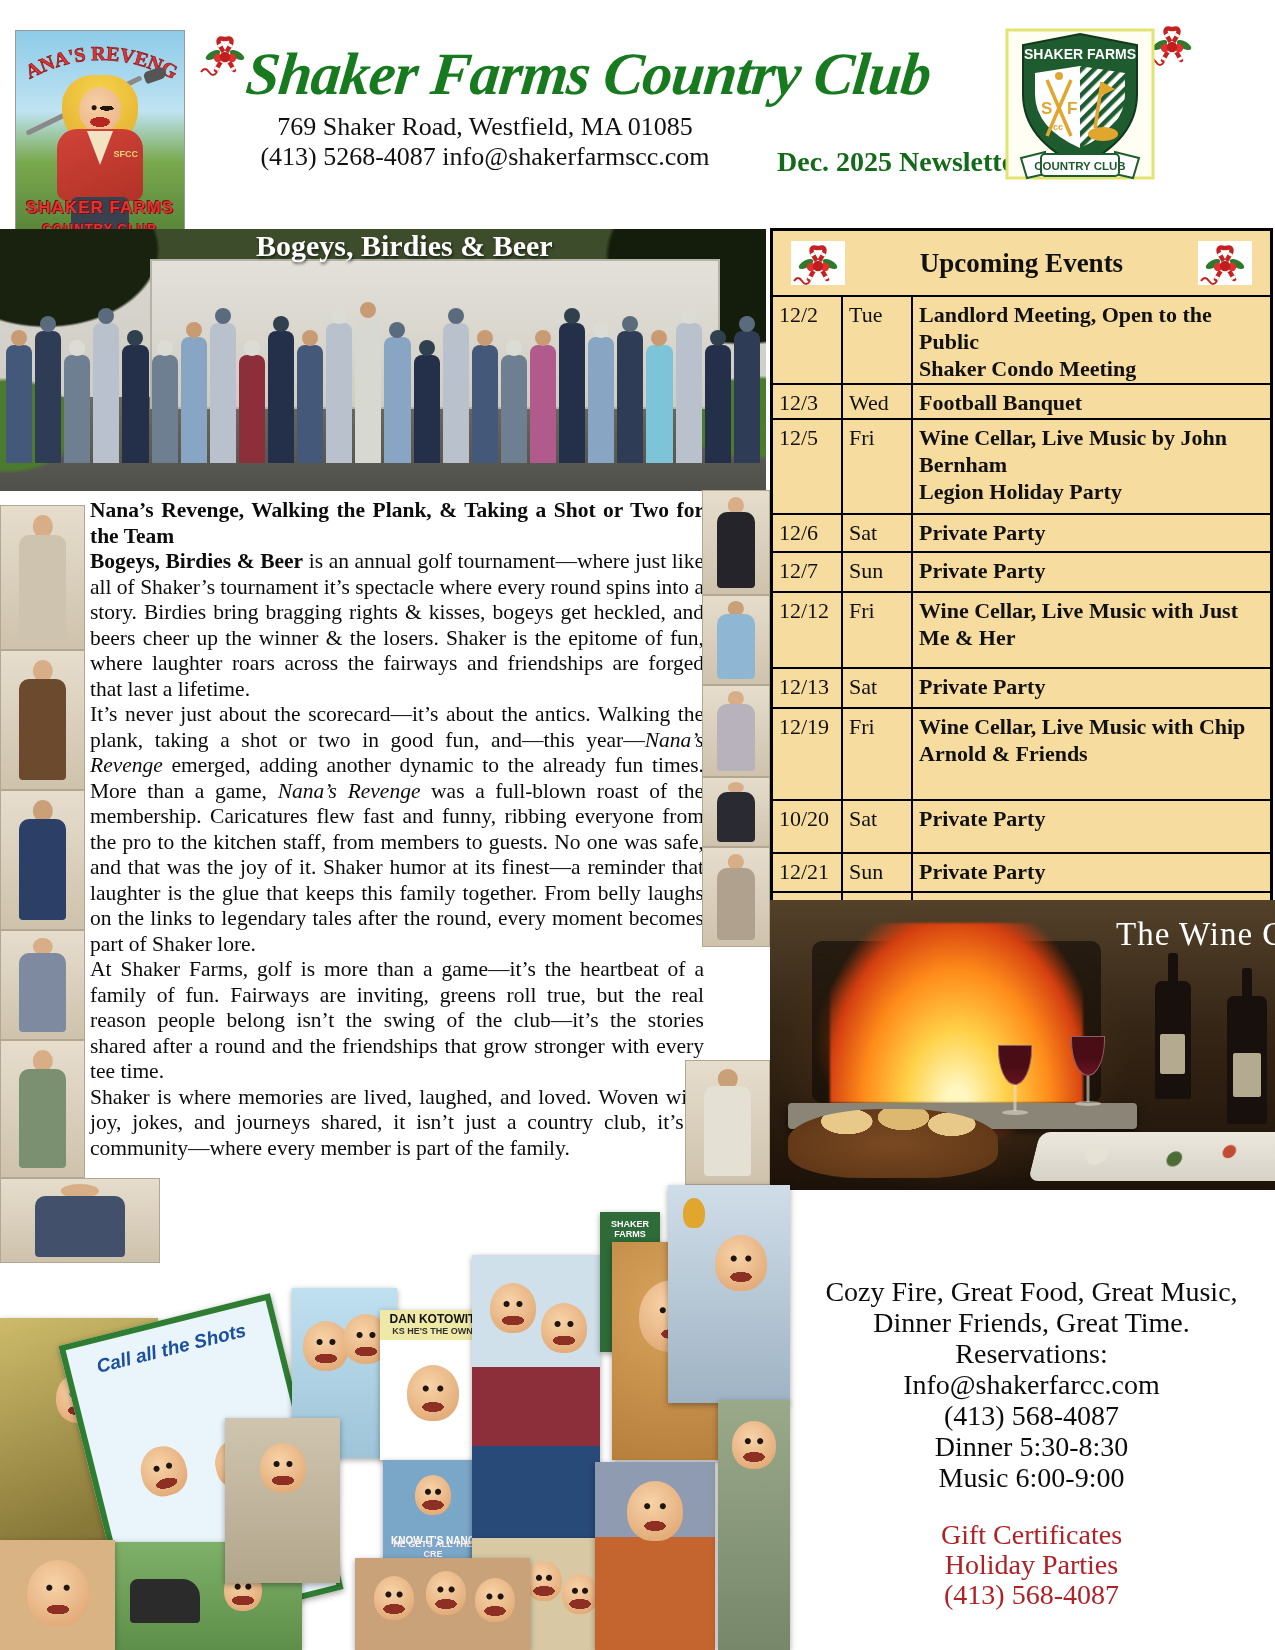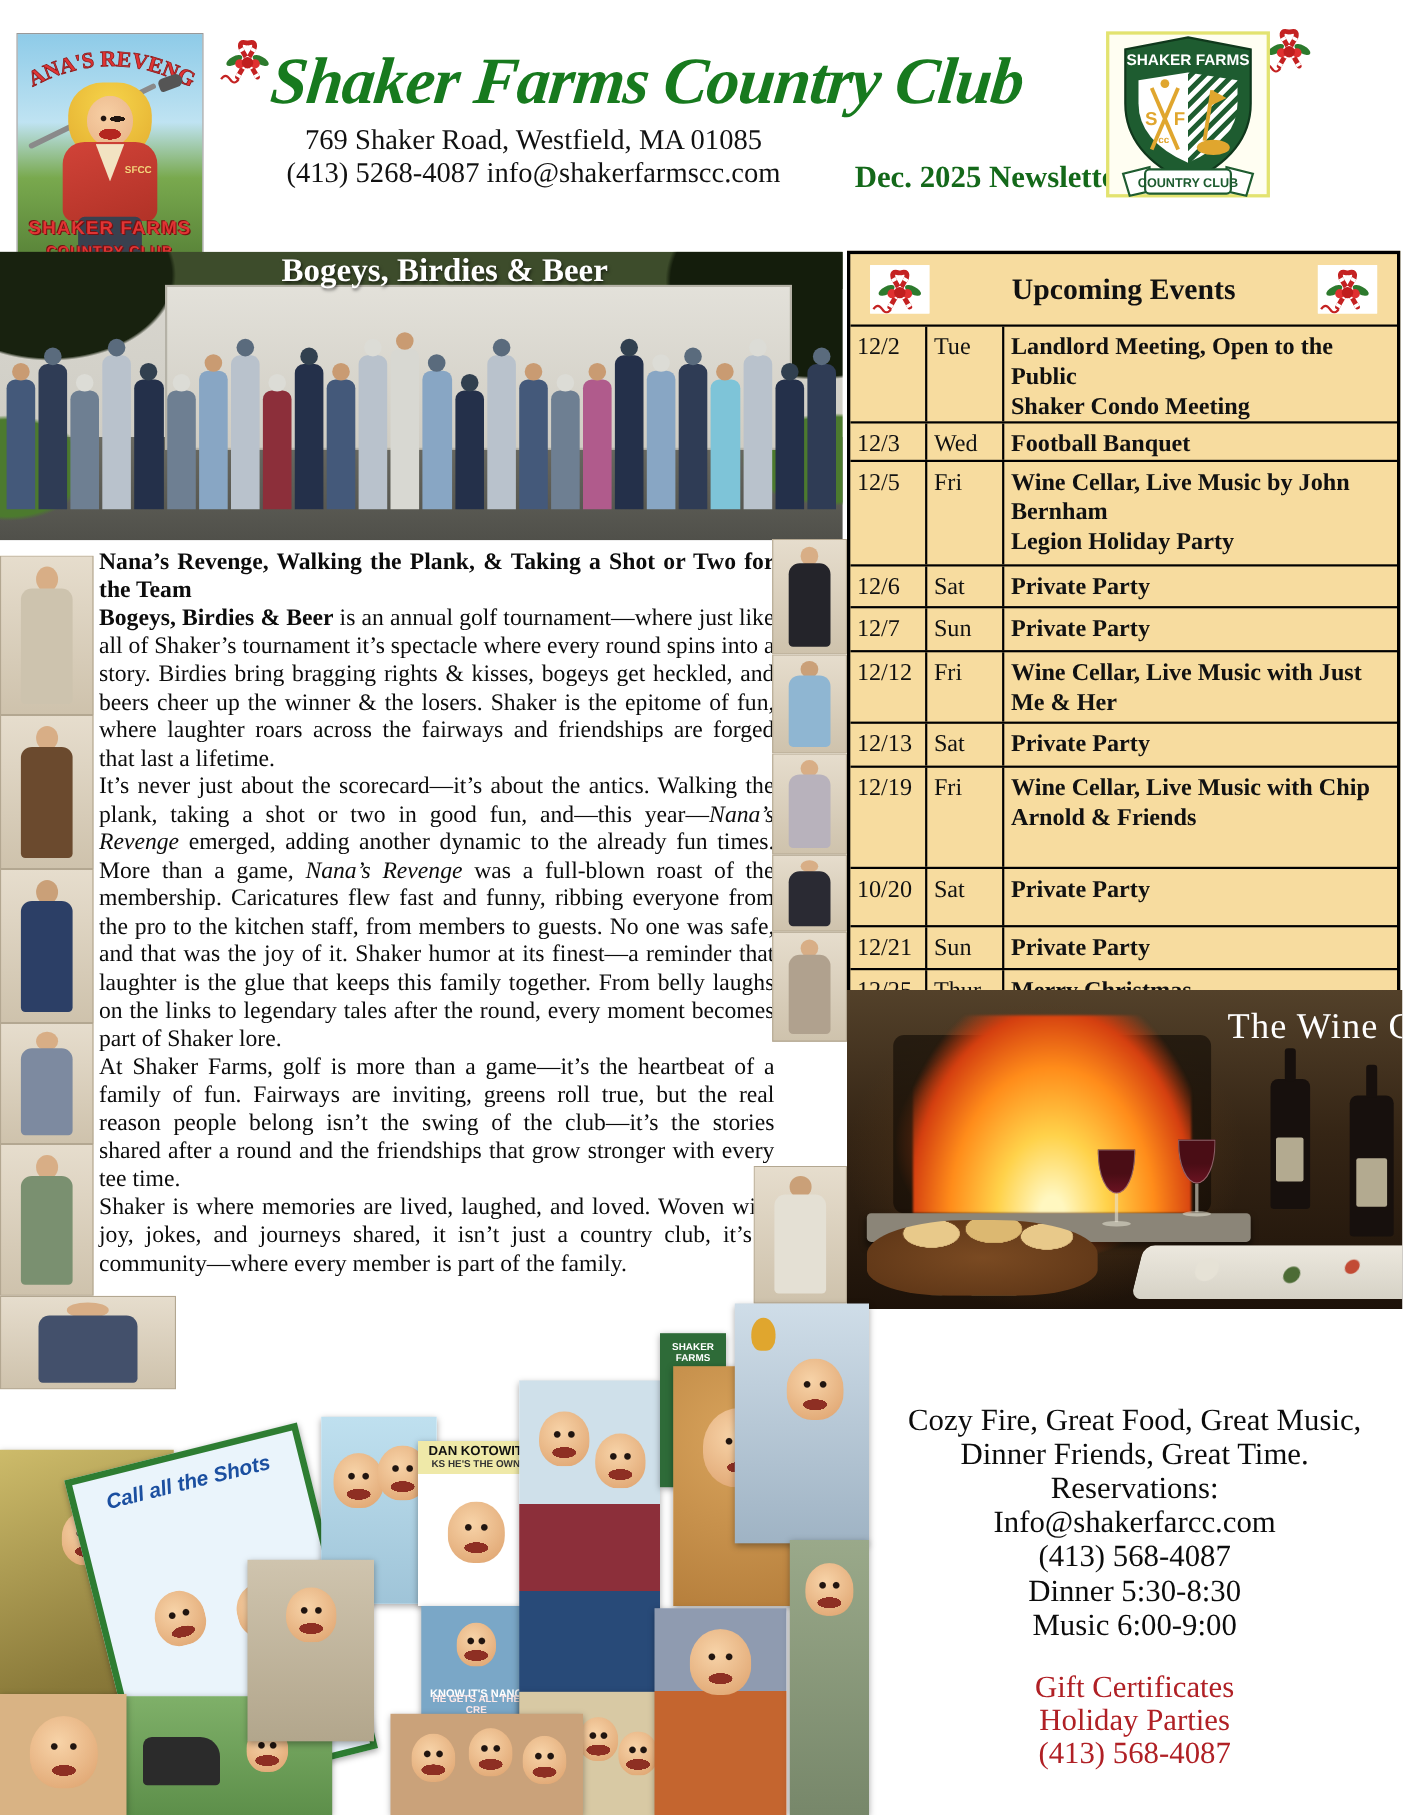--- a/index.html
+++ b/index.html
@@ -339,21 +339,21 @@
     <div class="trow" style="height:38px">
       <div class="tc date">12/6</div>
       <div class="tc day">Sat</div>
       <div class="tc evt">Private Party</div>
     </div>
     <div class="trow" style="height:40px">
       <div class="tc date">12/7</div>
       <div class="tc day">Sun</div>
       <div class="tc evt">Private Party</div>
     </div>
-    <div class="trow" style="height:65px">
+    <div class="trow" style="height:76px">
       <div class="tc date">12/12</div>
       <div class="tc day">Fri</div>
       <div class="tc evt">Wine Cellar, Live Music with Just Me &amp; Her</div>
     </div>
     <div class="trow" style="height:40px">
       <div class="tc date">12/13</div>
       <div class="tc day">Sat</div>
       <div class="tc evt">Private Party</div>
     </div>
     <div class="trow" style="height:92px">

